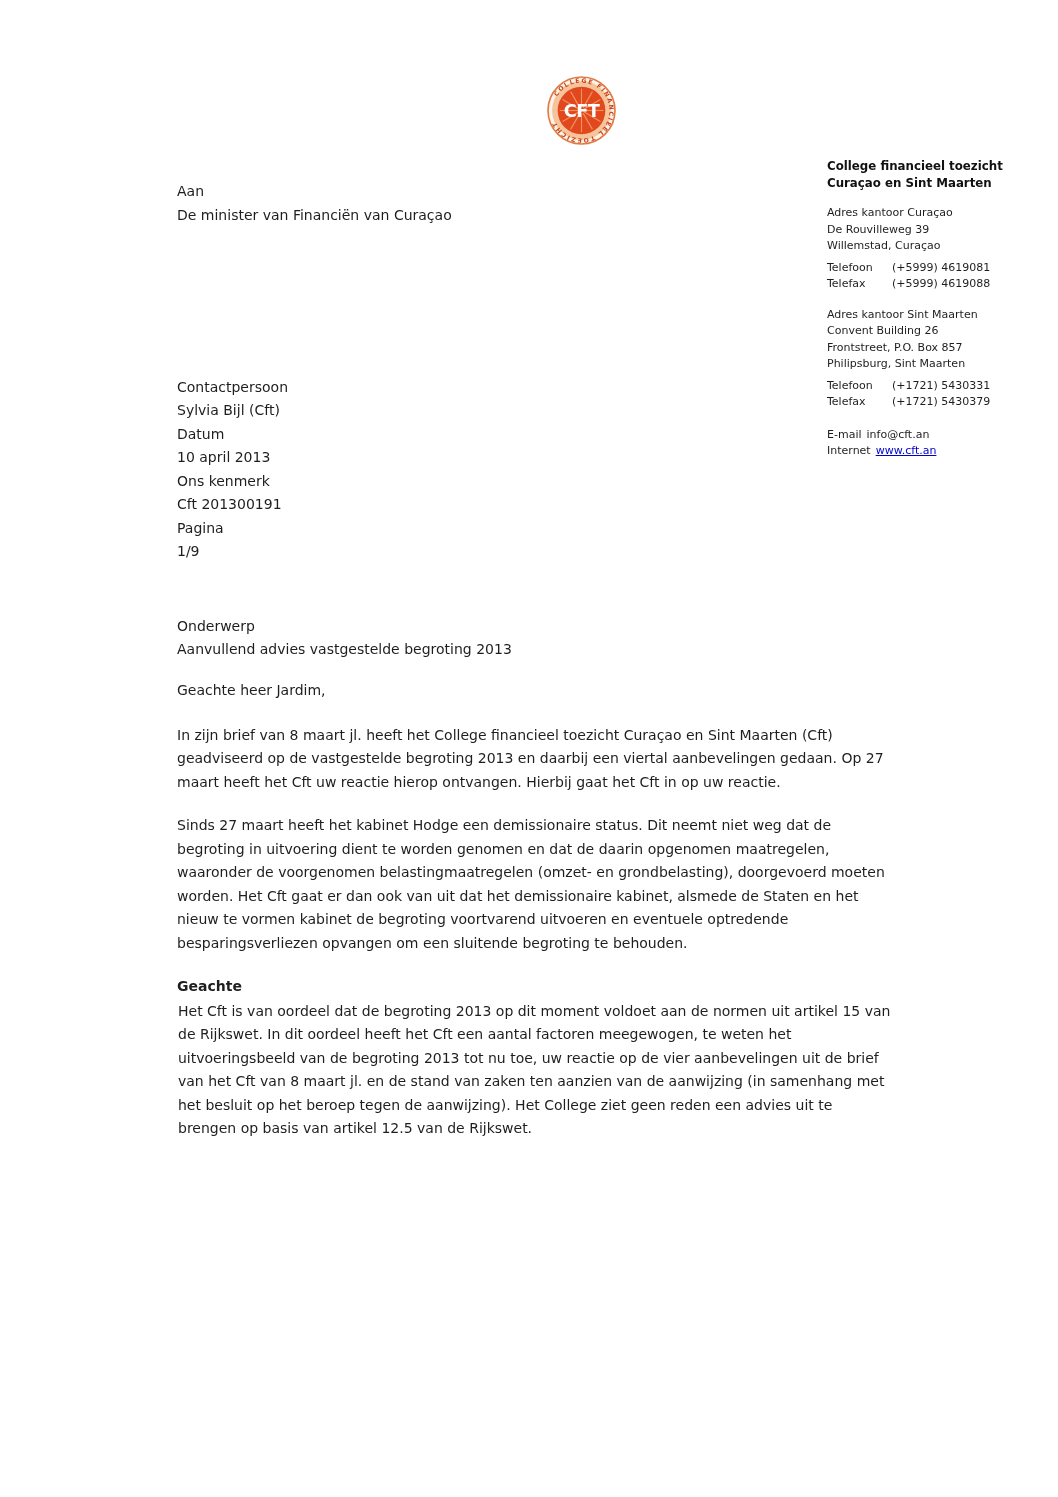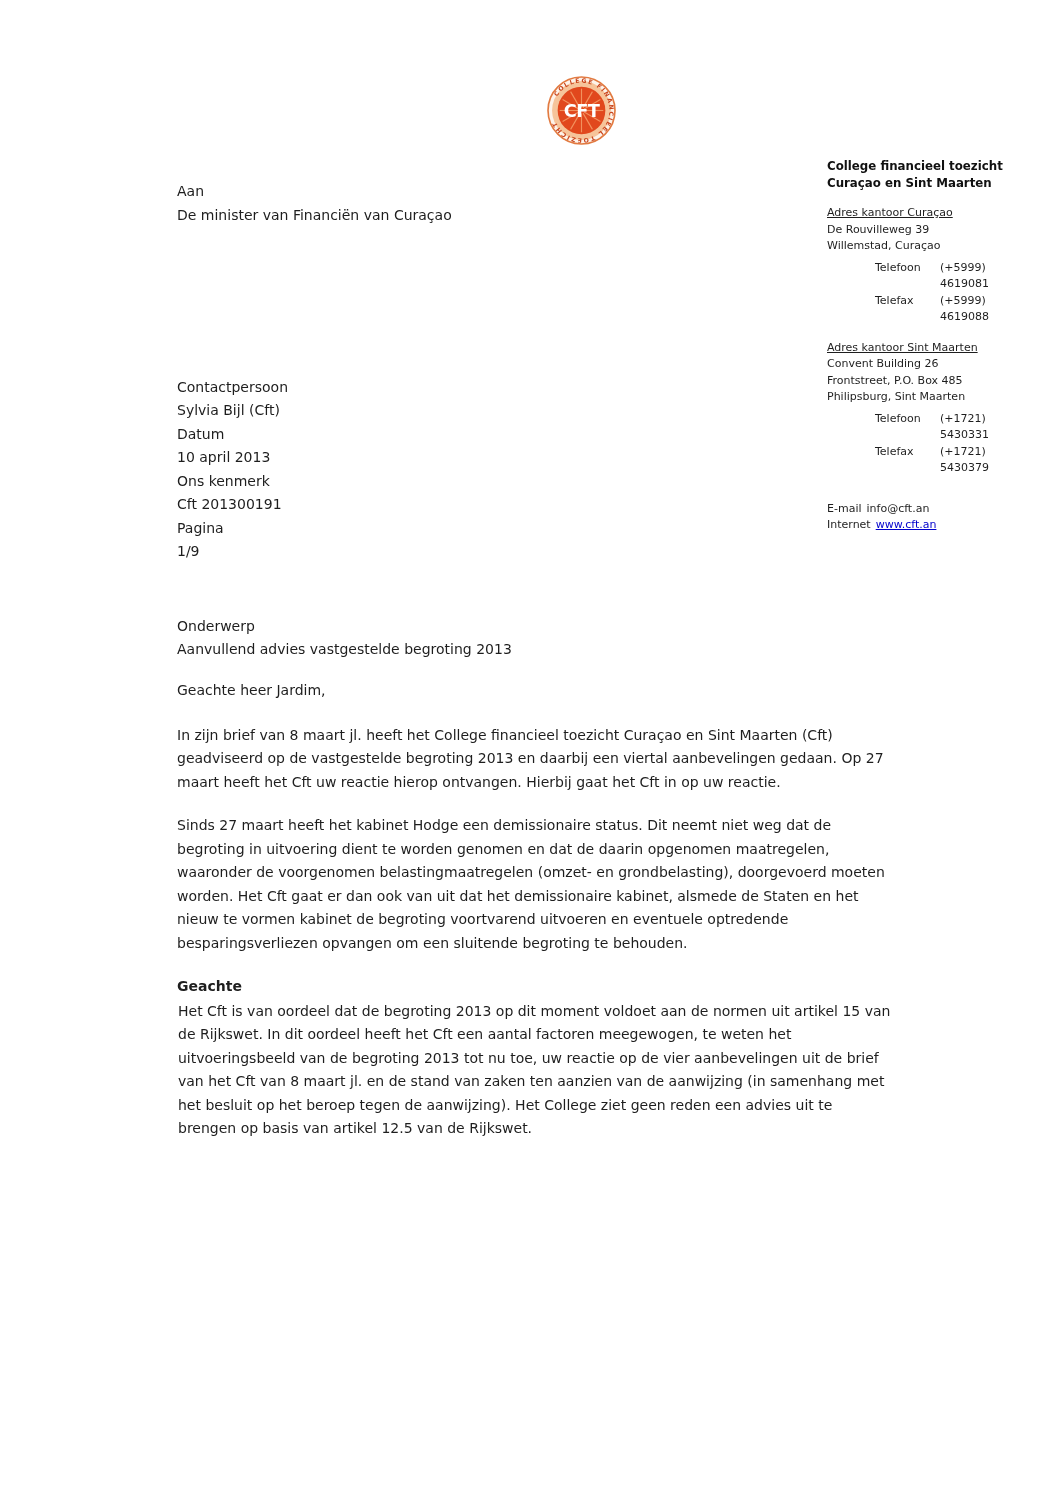--- a/index.html
+++ b/index.html
@@ -14,26 +14,26 @@
   }
   .txt { font-size: 14px; line-height: 23.5px; }
 
   
   .logo { position: absolute; left: 547px; top: 76px; width: 69px; height: 69px; }
   .logo svg { display: block; }
 
   
   .sidebar { position: absolute; left: 827px; top: 158px; width: 200px; font-size: 11px; line-height: 16.5px; }
   .sidebar .org { font-size: 11.8px; font-weight: bold; line-height: 17px; margin-bottom: 13px; color: #111; }
-  .office-heading { text-decoration: underline; }
-  .office .phones { margin-top: 5px; margin-left: 48px; }
+  .office-heading { }
+  .office .phones { margin-top: 5px; }
   .office + .office { margin-top: 14px; }
   .phone-row { display: flex; }
   .phone-row .plabel { width: 65px; flex: 0 0 65px; }
-  .contact { margin-top: 24px; }
+  .contact { margin-top: 16px; }
   .clabel { margin-right: 5px; }
   .link { color: #0000cc; text-decoration: underline; cursor: pointer; }
 
   
   .recipient { position: absolute; left: 177px; top: 180px; }
 
   
   .meta-left  { position: absolute; left: 177px; top: 376px; }
   .meta-right { position: absolute; left: 583px; top: 376px; }
   .meta-line  { height: 23.45px; line-height: 23.45px; white-space: pre; }
@@ -105,21 +105,21 @@
         <div class="phone-row">
           <span class="plabel">Telefax</span>
           <span>(+5999) 4619088</span>
         </div>
       </div>
     </section>
 
     <section class="office">
       <div class="office-heading">Adres kantoor Sint Maarten</div>
       <div class="addr-line">Convent Building 26</div>
-      <div class="addr-line">Frontstreet, P.O. Box 485</div>
+      <div class="addr-line">Frontstreet, P.O. Box 857</div>
       <div class="addr-line">Philipsburg, Sint Maarten</div>
       <div class="phones">
         <div class="phone-row">
           <span class="plabel">Telefoon</span>
           <span>(+1721) 5430331</span>
         </div>
         <div class="phone-row">
           <span class="plabel">Telefax</span>
           <span>(+1721) 5430379</span>
         </div>

